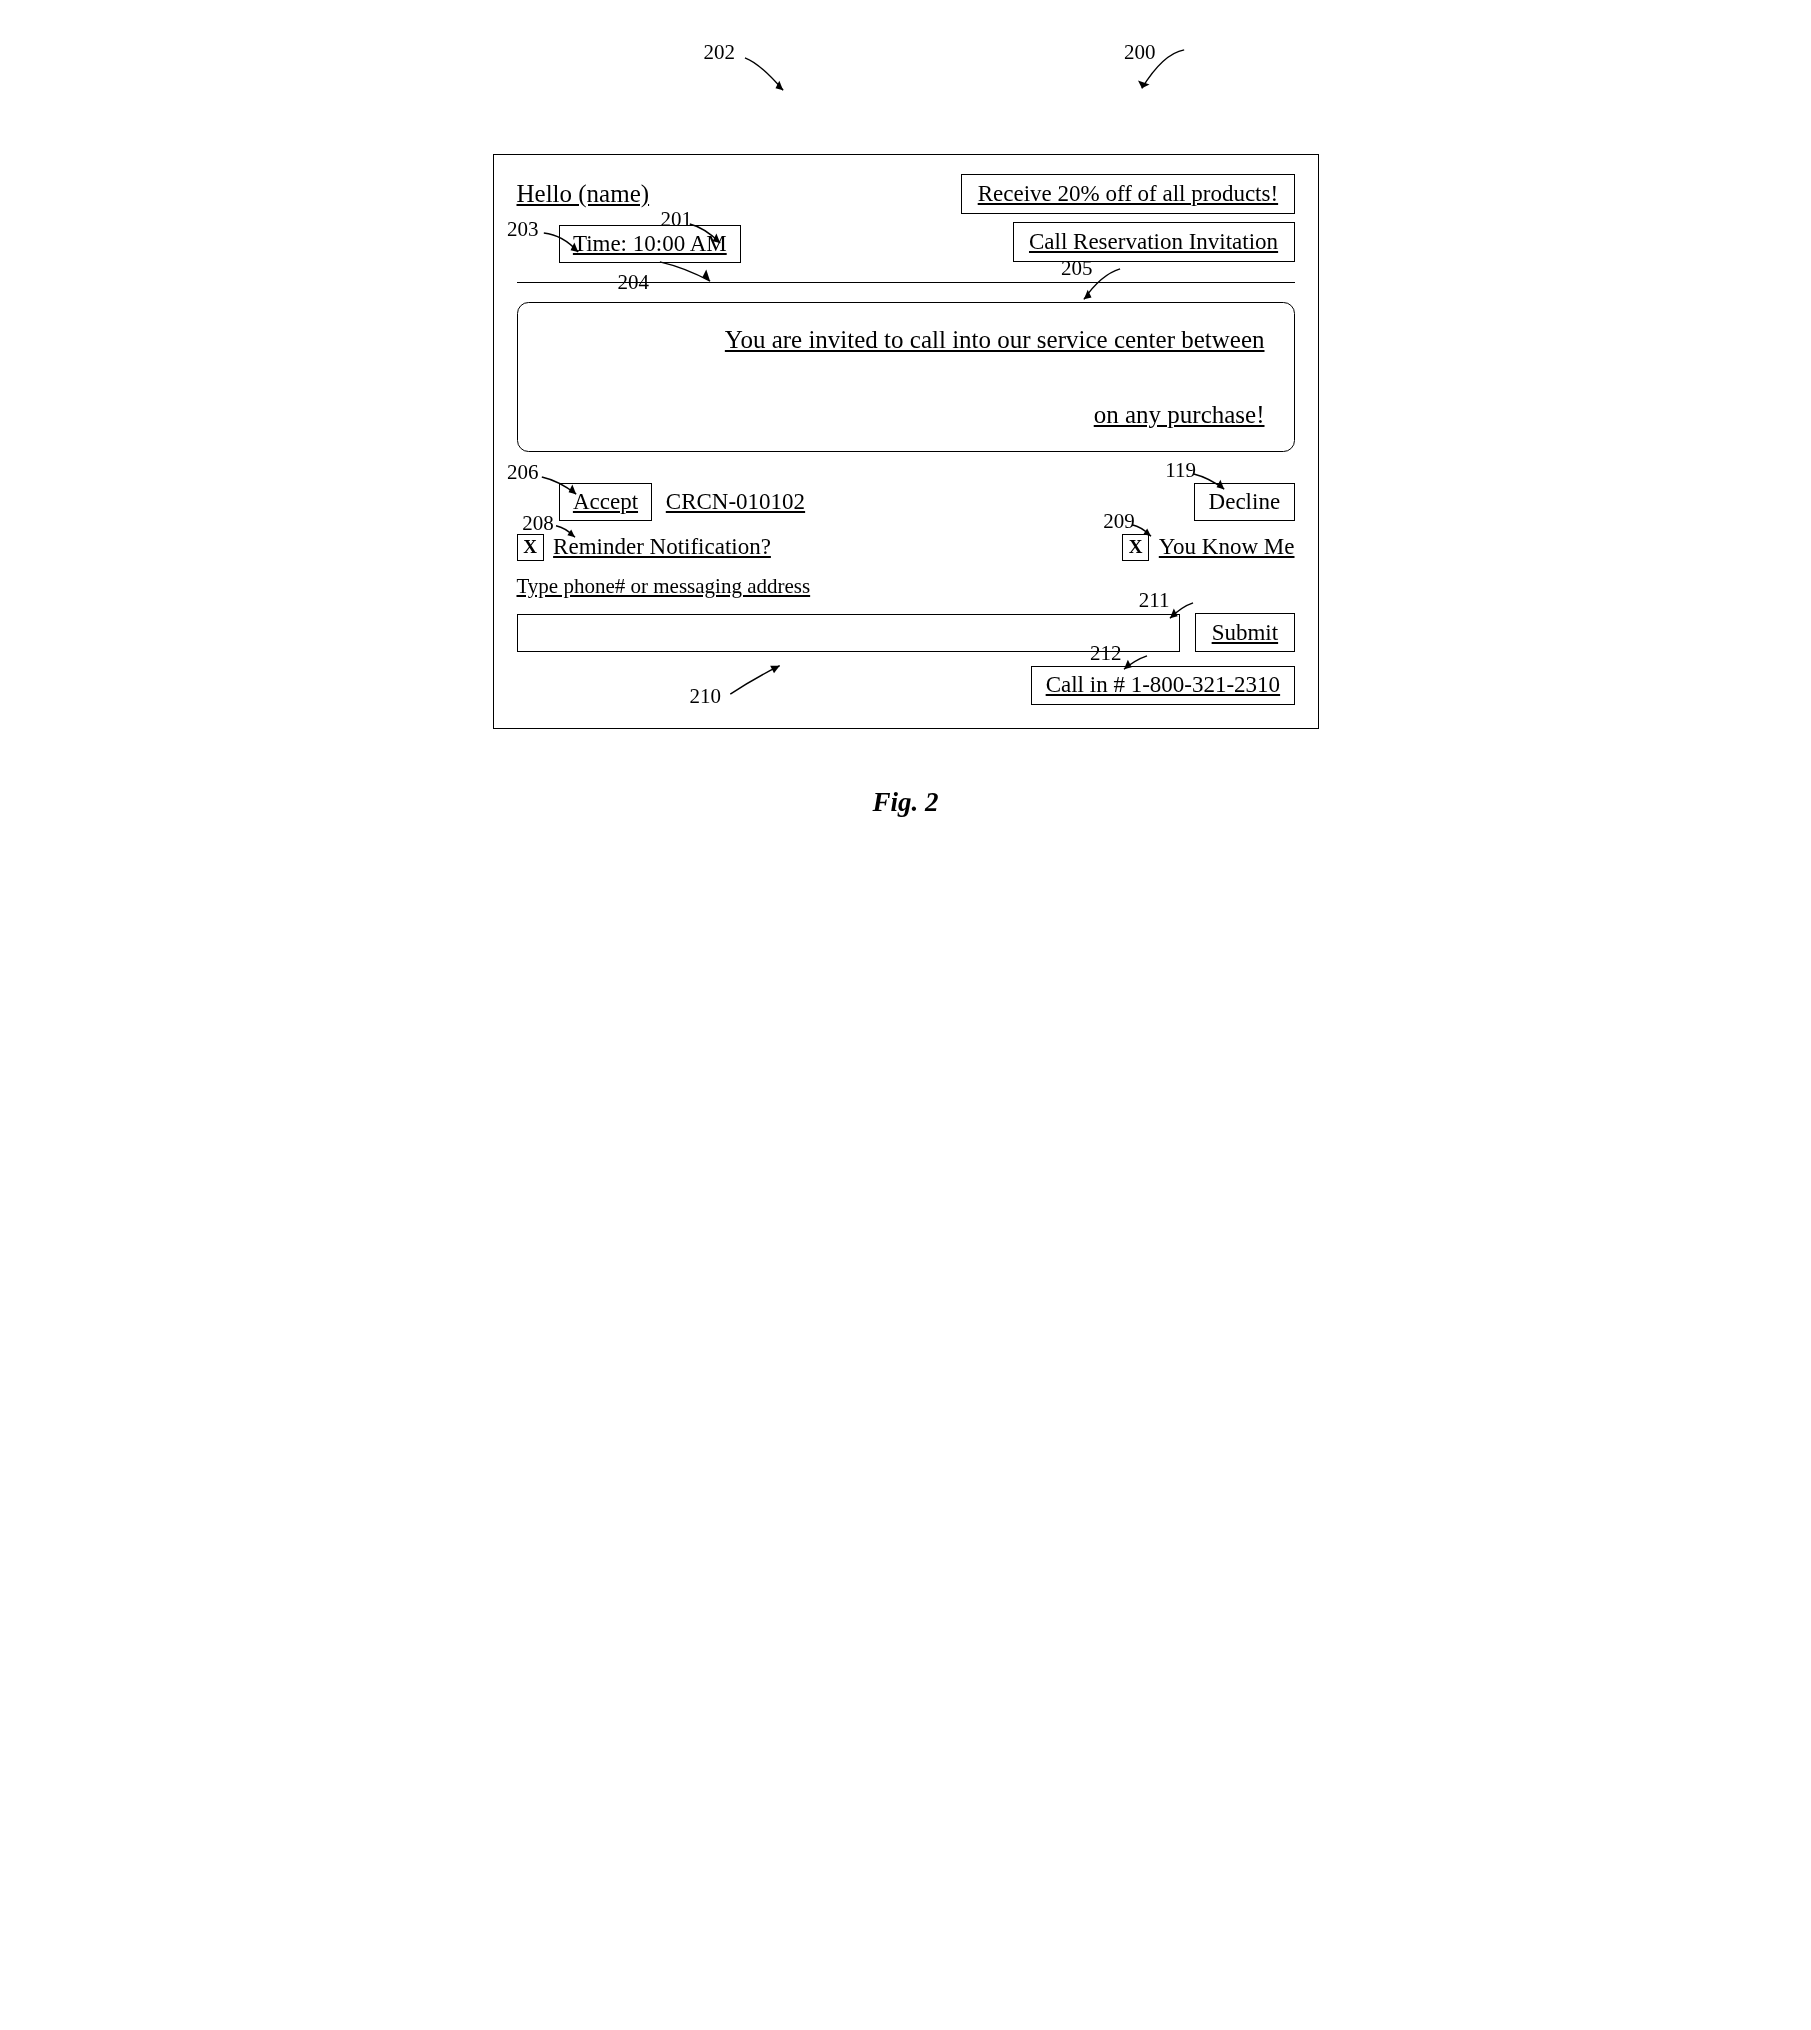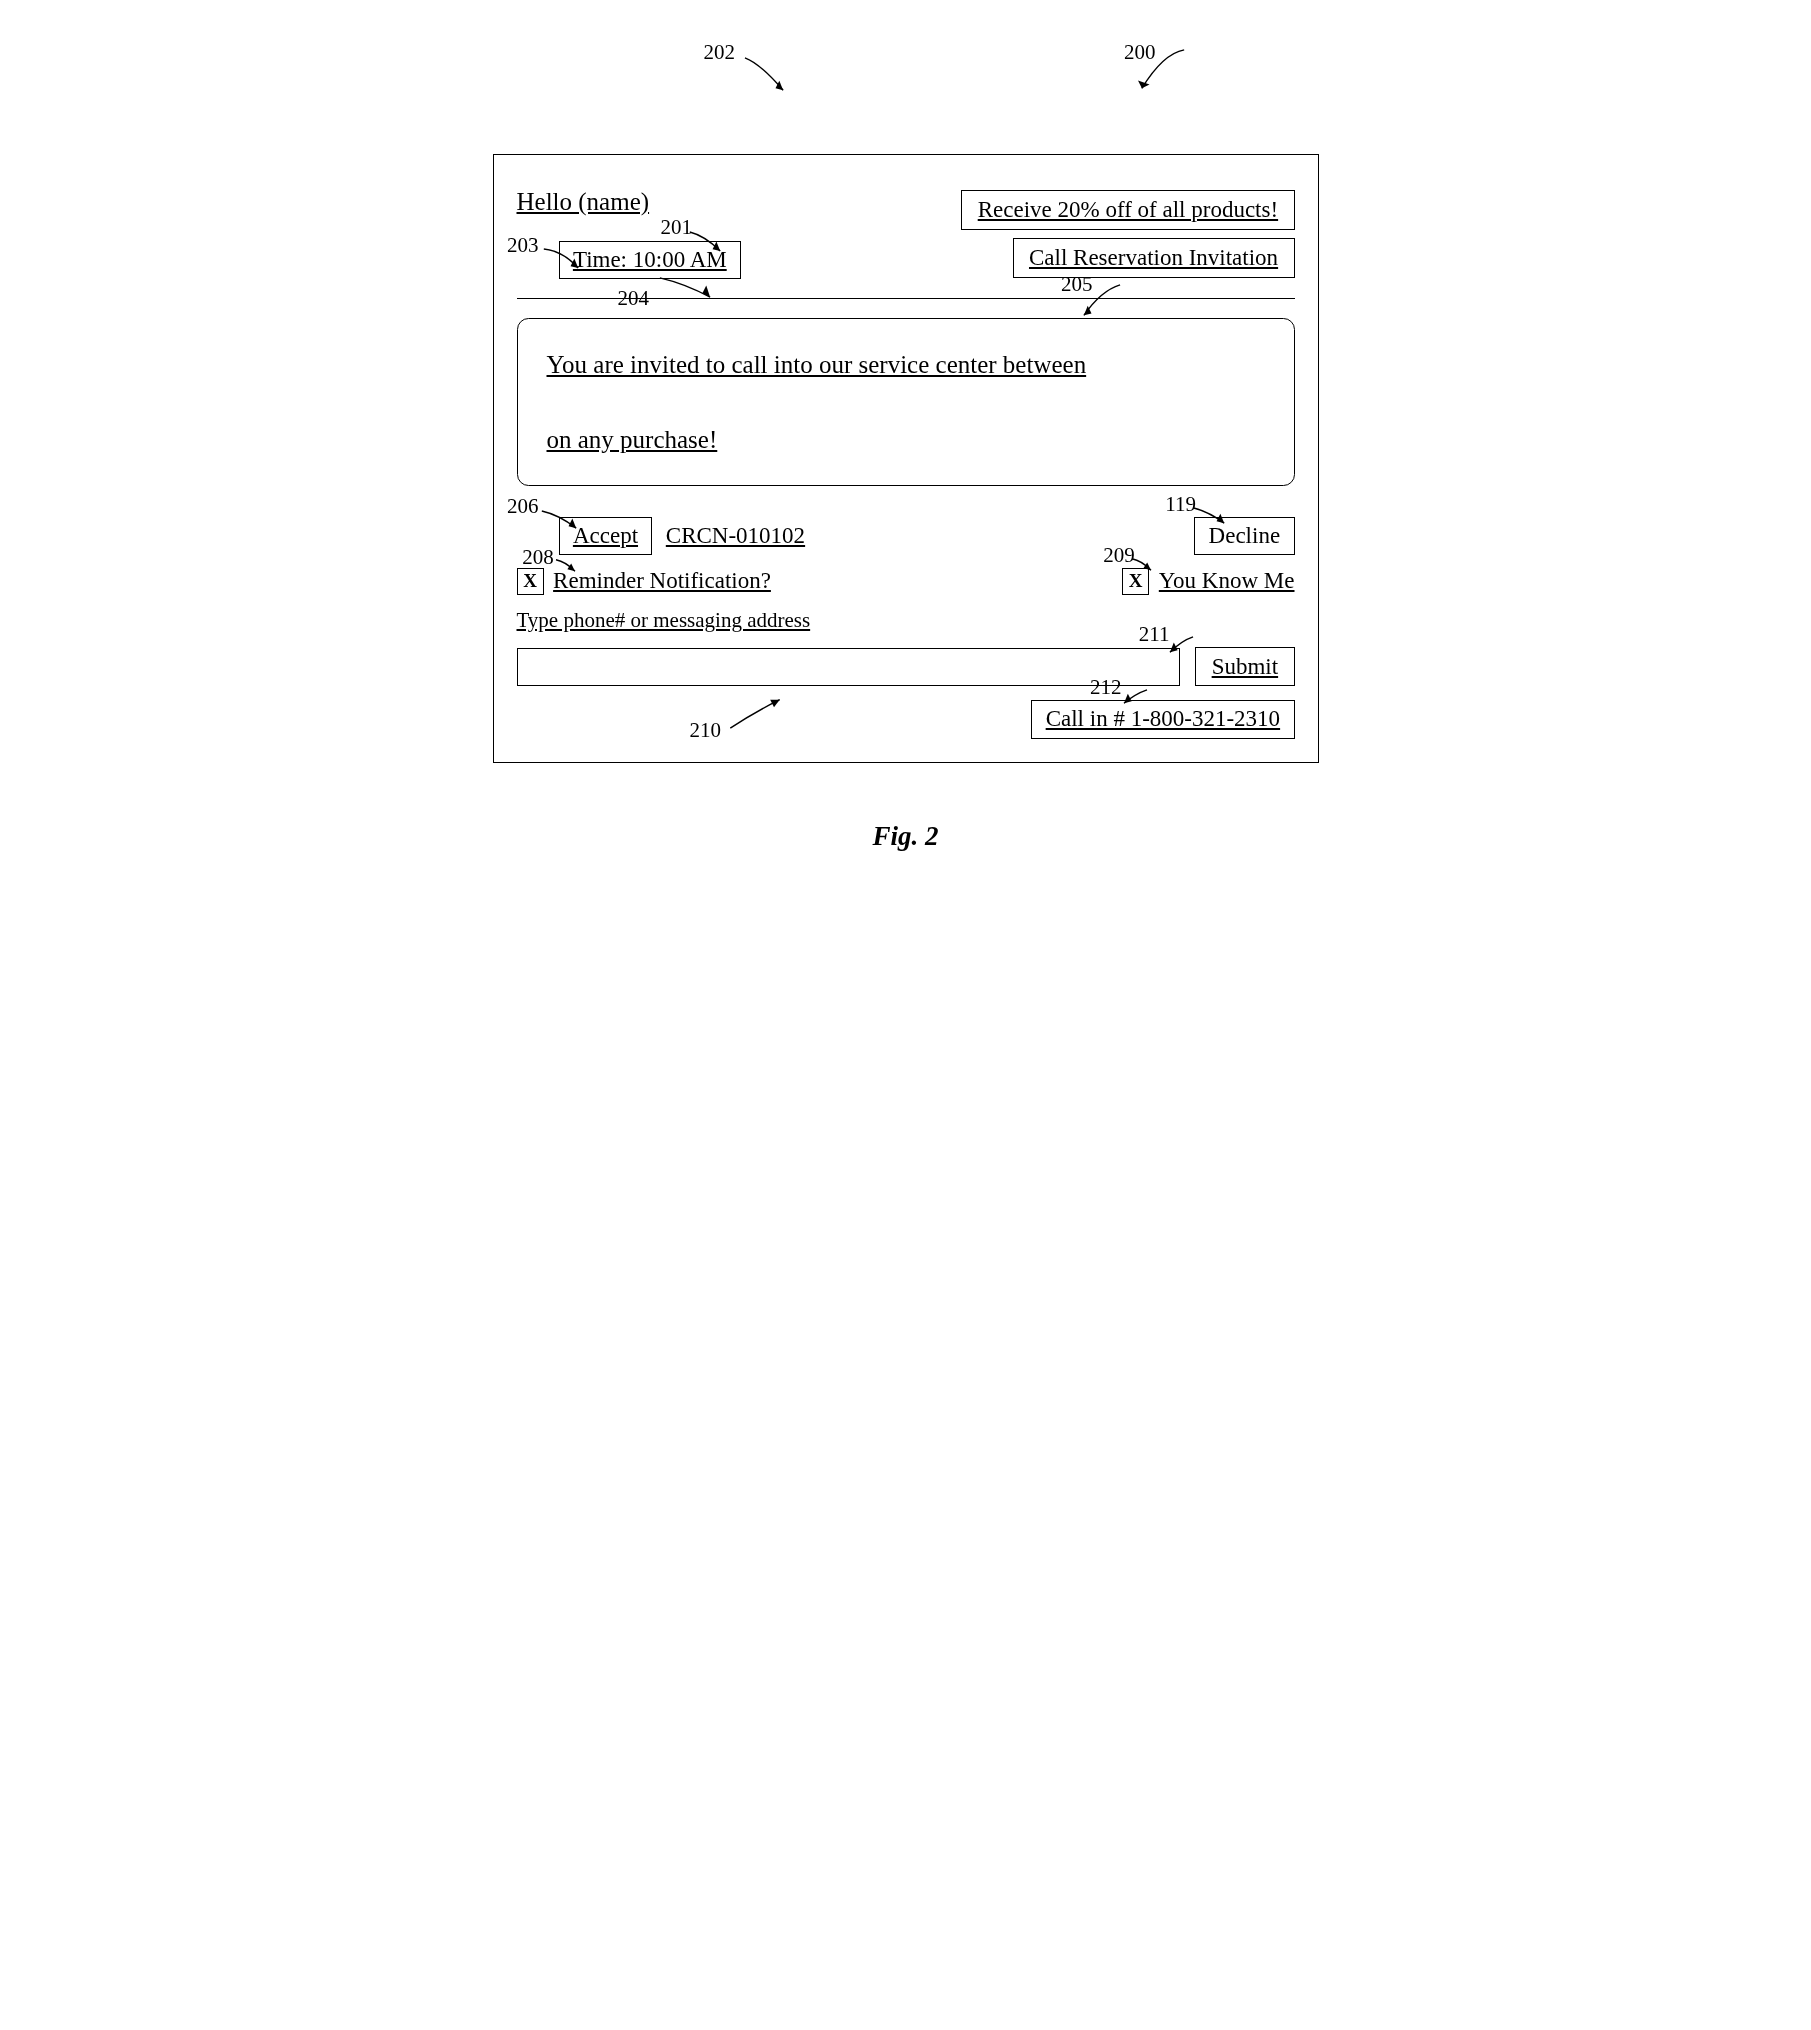--- a/index.html
+++ b/index.html
@@ -53,21 +53,20 @@
       font-size: 25px;
       text-decoration: underline;
       position: relative;
     }
 
     .receive-box {
       border: 1.9px solid #000;
       padding: 5.8px 15.4px;
       font-size: 23px;
       text-decoration: underline;
-      margin-top: 16px;
     }
 
     .time-box {
       border: 1.9px solid #000;
       padding: 4.8px 13.4px;
       font-size: 23px;
       text-decoration: underline;
       position: relative;
       margin-top: 3.8px;
     }
@@ -77,23 +76,23 @@
       padding: 5.8px 15.4px;
       font-size: 23px;
       text-decoration: underline;
     }
 
     
     .invitation-section {
       border: 1.9px solid #000;
       border-radius: 11.5px;
       margin: 19px 0 15.4px 0;
-      padding: 27px 29px;
-      position: relative;
-      text-align: left;
+      padding: 18px 29px;
+      position: relative;
+      text-align: right;
     }
 
     .invitation-text {
       font-size: 25px;
       text-decoration: underline;
       line-height: 1.5;
     }
 
     
     .bottom-section {

